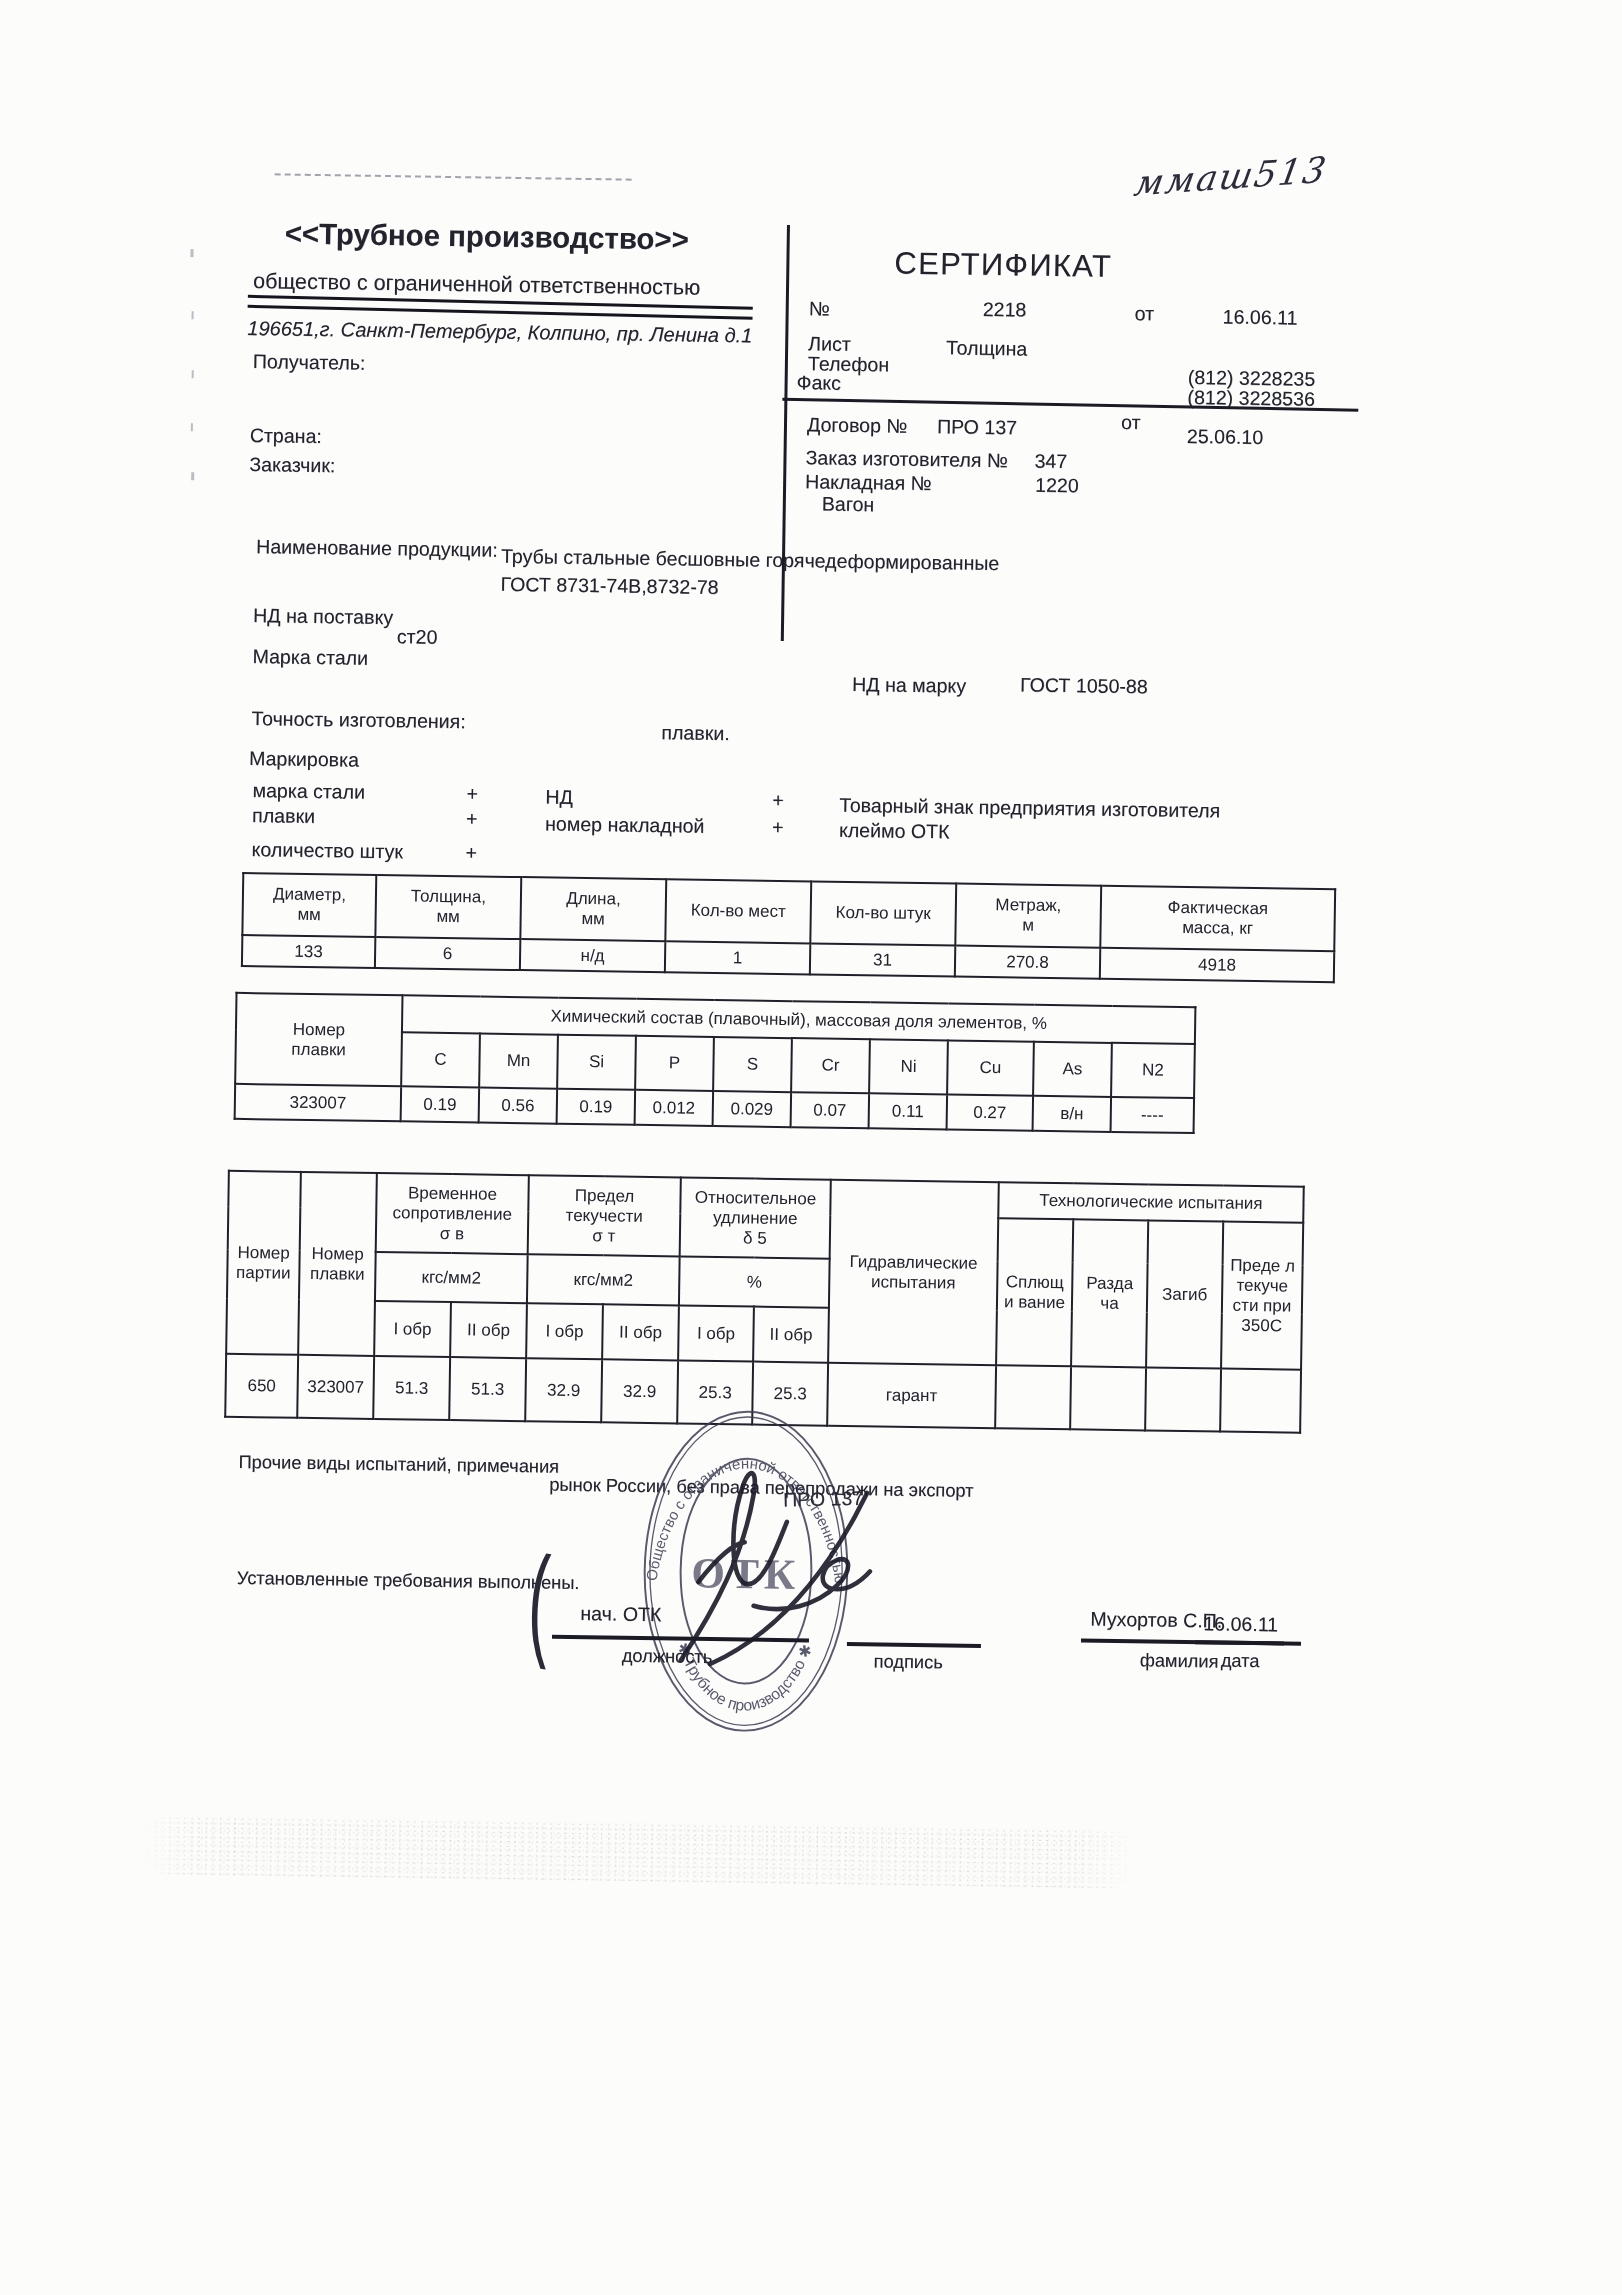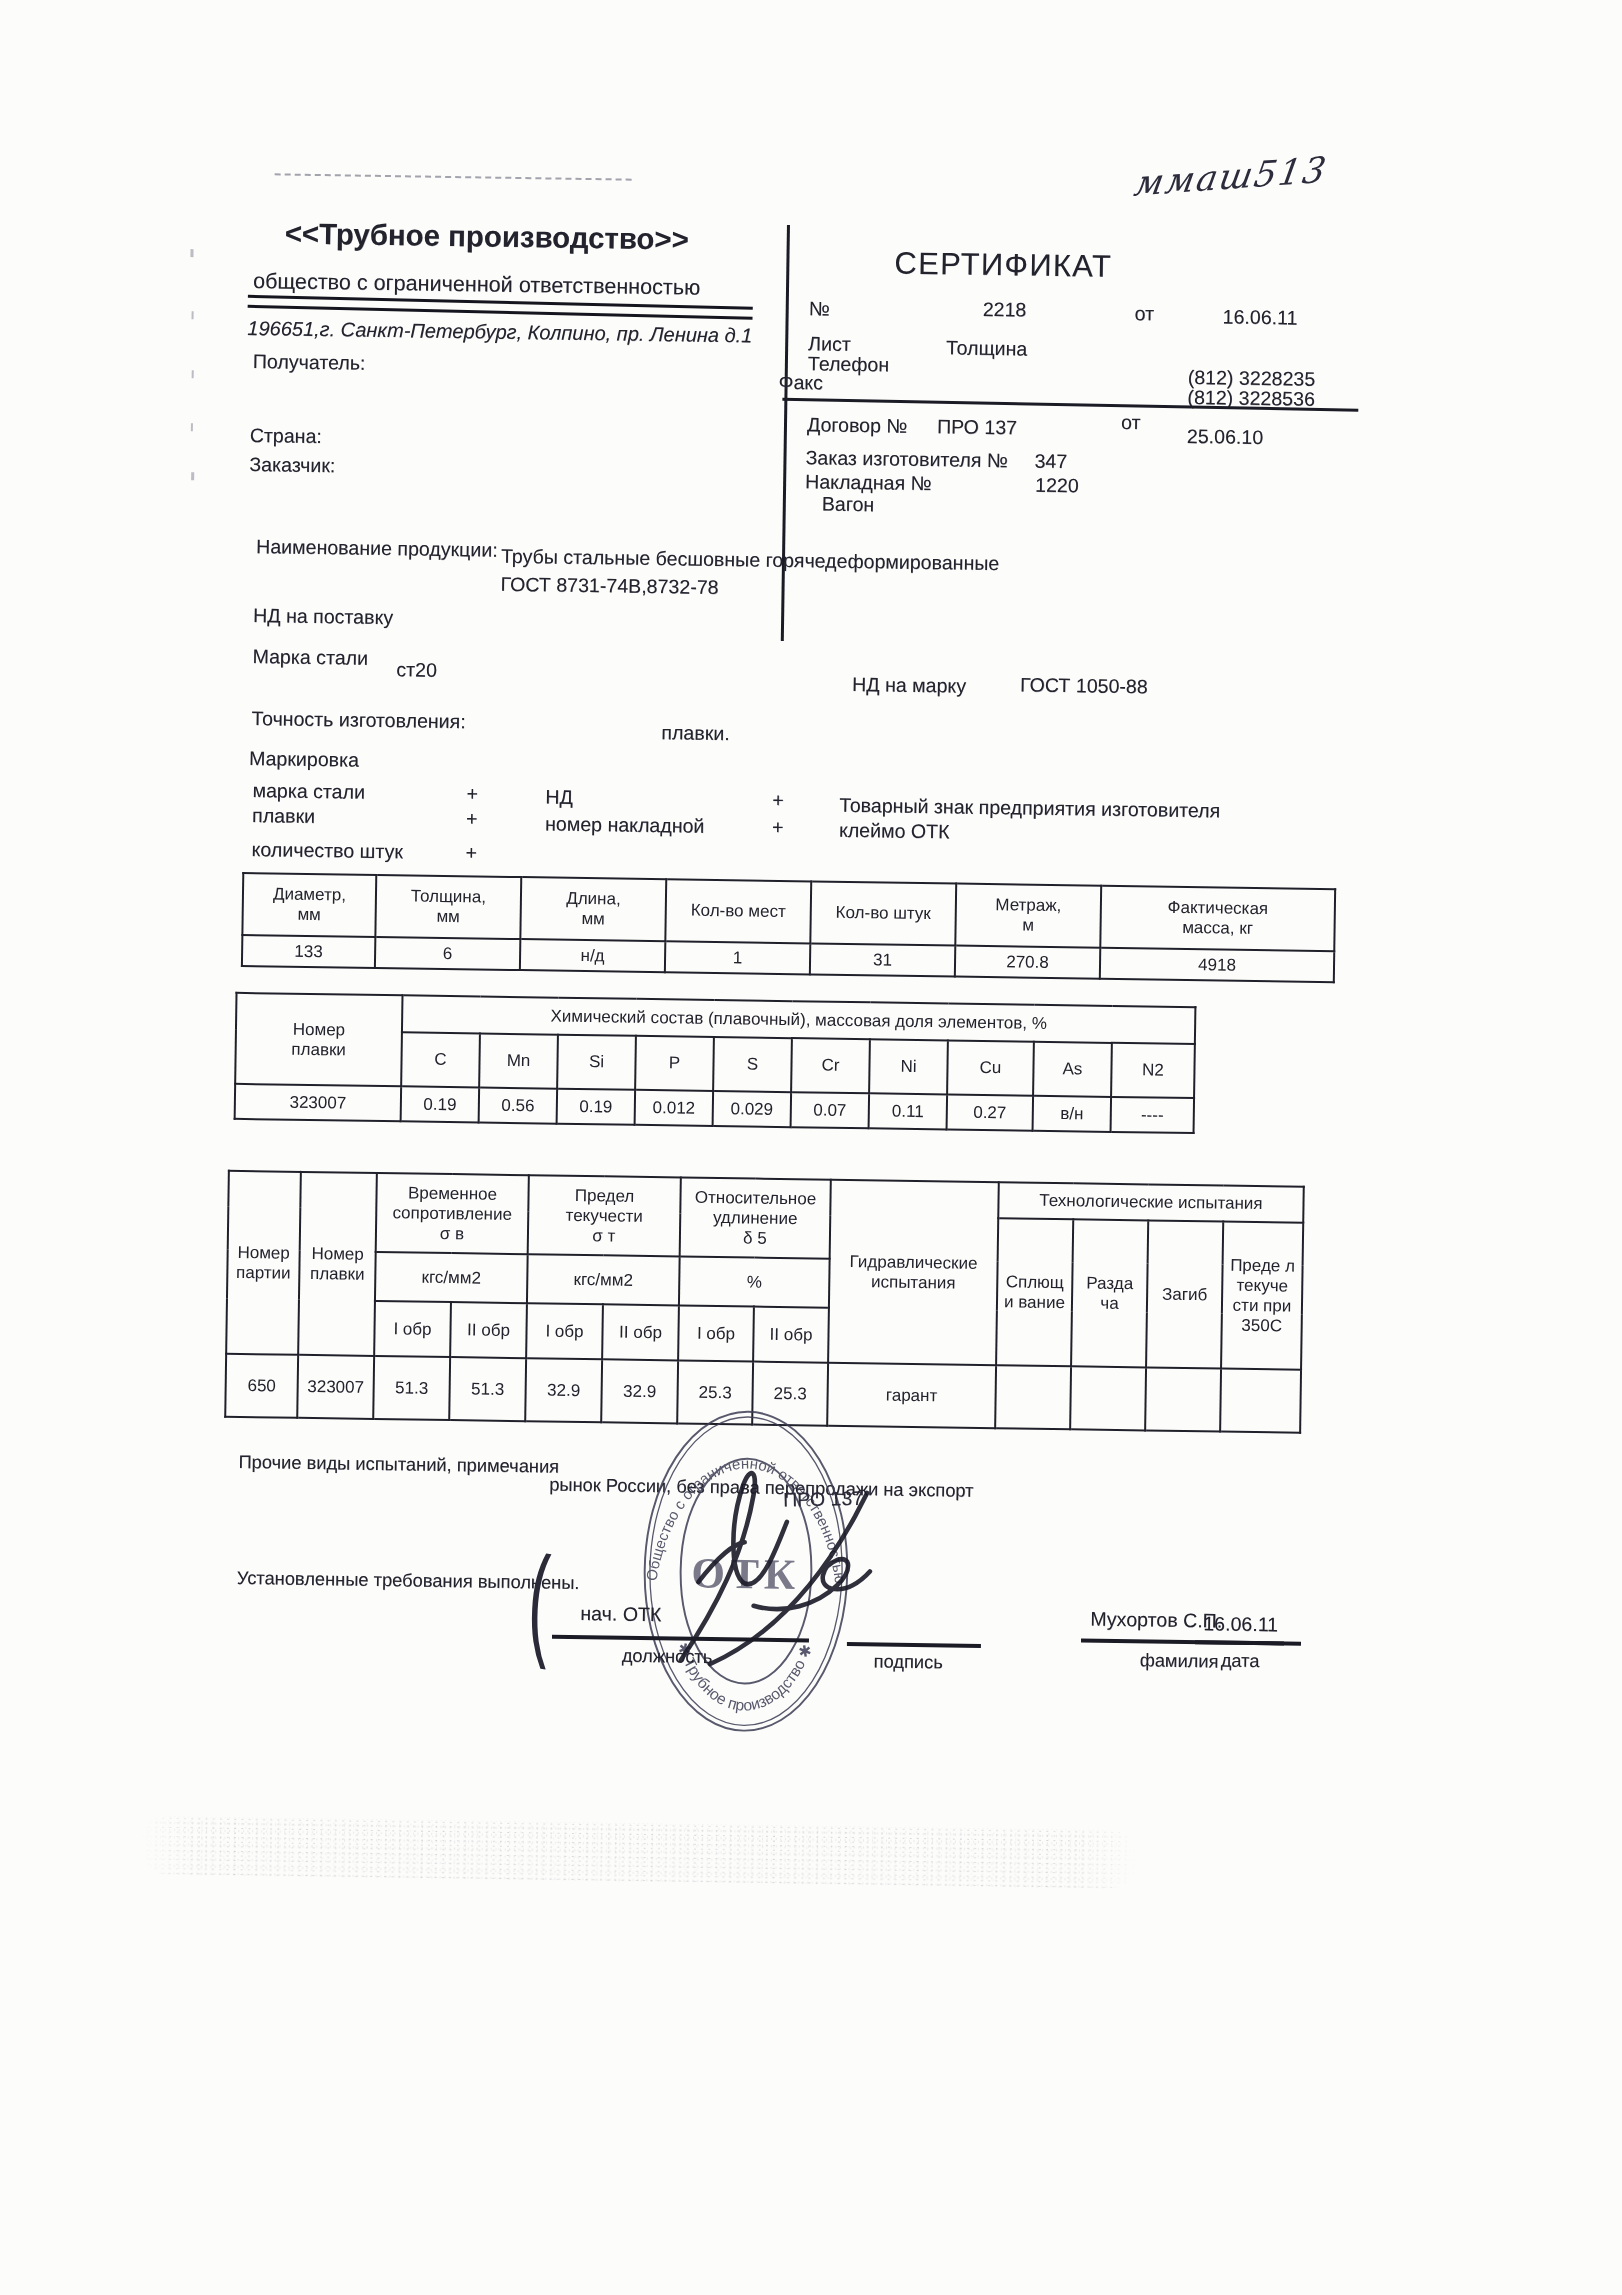--- a/index.html
+++ b/index.html
@@ -72,40 +72,40 @@
     <div class="vline" style="left:605px;top:65px;width:2.6px;height:416px;"></div>
 
     <div class="abs txt" style="left:713px;top:84px;font-size:31px;letter-spacing:1.3px;">СЕРТИФИКАТ</div>
     <div class="abs txt lbl" style="left:628px;top:137px;">№</div>
     <div class="abs txt lbl" style="left:802px;top:135px;text-align:center;">2218</div>
     <div class="abs txt lbl" style="left:954px;top:137px;">от</div>
     <div class="abs txt lbl" style="left:1042px;top:139px;">16.06.11</div>
     <div class="abs txt lbl" style="left:628px;top:172px;">Лист</div>
     <div class="abs txt lbl" style="left:766px;top:174px;">Толщина</div>
     <div class="abs txt lbl" style="left:628px;top:192px;">Телефон</div>
-    <div class="abs txt lbl" style="left:599px;top:211px;">Факс</div>
+    <div class="abs txt lbl" style="left:617px;top:211px;">Факс</div>
     <div class="abs txt lbl" style="left:1008px;top:200px;">(812) 3228235</div>
     <div class="abs txt lbl" style="left:1008px;top:220px;">(812) 3228536</div>
     <div class="hline" style="left:603px;top:239px;width:576px;height:3.3px;transform:rotate(0.25deg);"></div>
     <div class="abs txt lbl" style="left:628px;top:253px;">Договор №</div>
     <div class="abs txt lbl" style="left:758px;top:253px;">ПРО 137</div>
     <div class="abs txt lbl" style="left:942px;top:246px;">от</div>
     <div class="abs txt lbl" style="left:1008px;top:259px;">25.06.10</div>
     <div class="abs txt lbl" style="left:627px;top:286px;">Заказ изготовителя №</div>
     <div class="abs txt lbl" style="left:856px;top:286px;">347</div>
     <div class="abs txt lbl" style="left:627px;top:310px;">Накладная №</div>
     <div class="abs txt lbl" style="left:857px;top:310px;">1220</div>
     <div class="abs txt lbl" style="left:627px;top:332px;margin-left:17px;">Вагон</div>
 
     <div class="abs txt lbl" style="left:79px;top:383px;">Наименование продукции:</div>
     <div class="abs txt lbl" style="left:324px;top:389px;">Трубы стальные бесшовные горячедеформированные</div>
     <div class="abs txt lbl" style="left:324px;top:417px;">ГОСТ 8731-74В,8732-78</div>
     <div class="abs txt lbl" style="left:77px;top:452px;">НД на поставку</div>
     <div class="abs txt lbl" style="left:77px;top:493px;">Марка стали</div>
-    <div class="abs txt lbl" style="left:221px;top:504px;">ст20</div>
+    <div class="abs txt lbl" style="left:221px;top:471px;">ст20</div>
     <div class="abs txt lbl" style="left:677px;top:512px;">НД на марку</div>
     <div class="abs txt lbl" style="left:845px;top:510px;">ГОСТ  1050-88</div>
     <div class="abs txt lbl" style="left:77px;top:555px;">Точность изготовления:</div>
     <div class="abs txt lbl" style="left:487px;top:563px;">плавки.</div>
     <div class="abs txt lbl" style="left:75px;top:595px;">Маркировка</div>
 
     <div class="abs txt lbl" style="left:79px;top:627px;">марка стали</div>
     <div class="abs txt lbl" style="left:293px;top:627px;">+</div>
     <div class="abs txt lbl" style="left:79px;top:652px;">плавки</div>
     <div class="abs txt lbl" style="left:293px;top:652px;">+</div>

